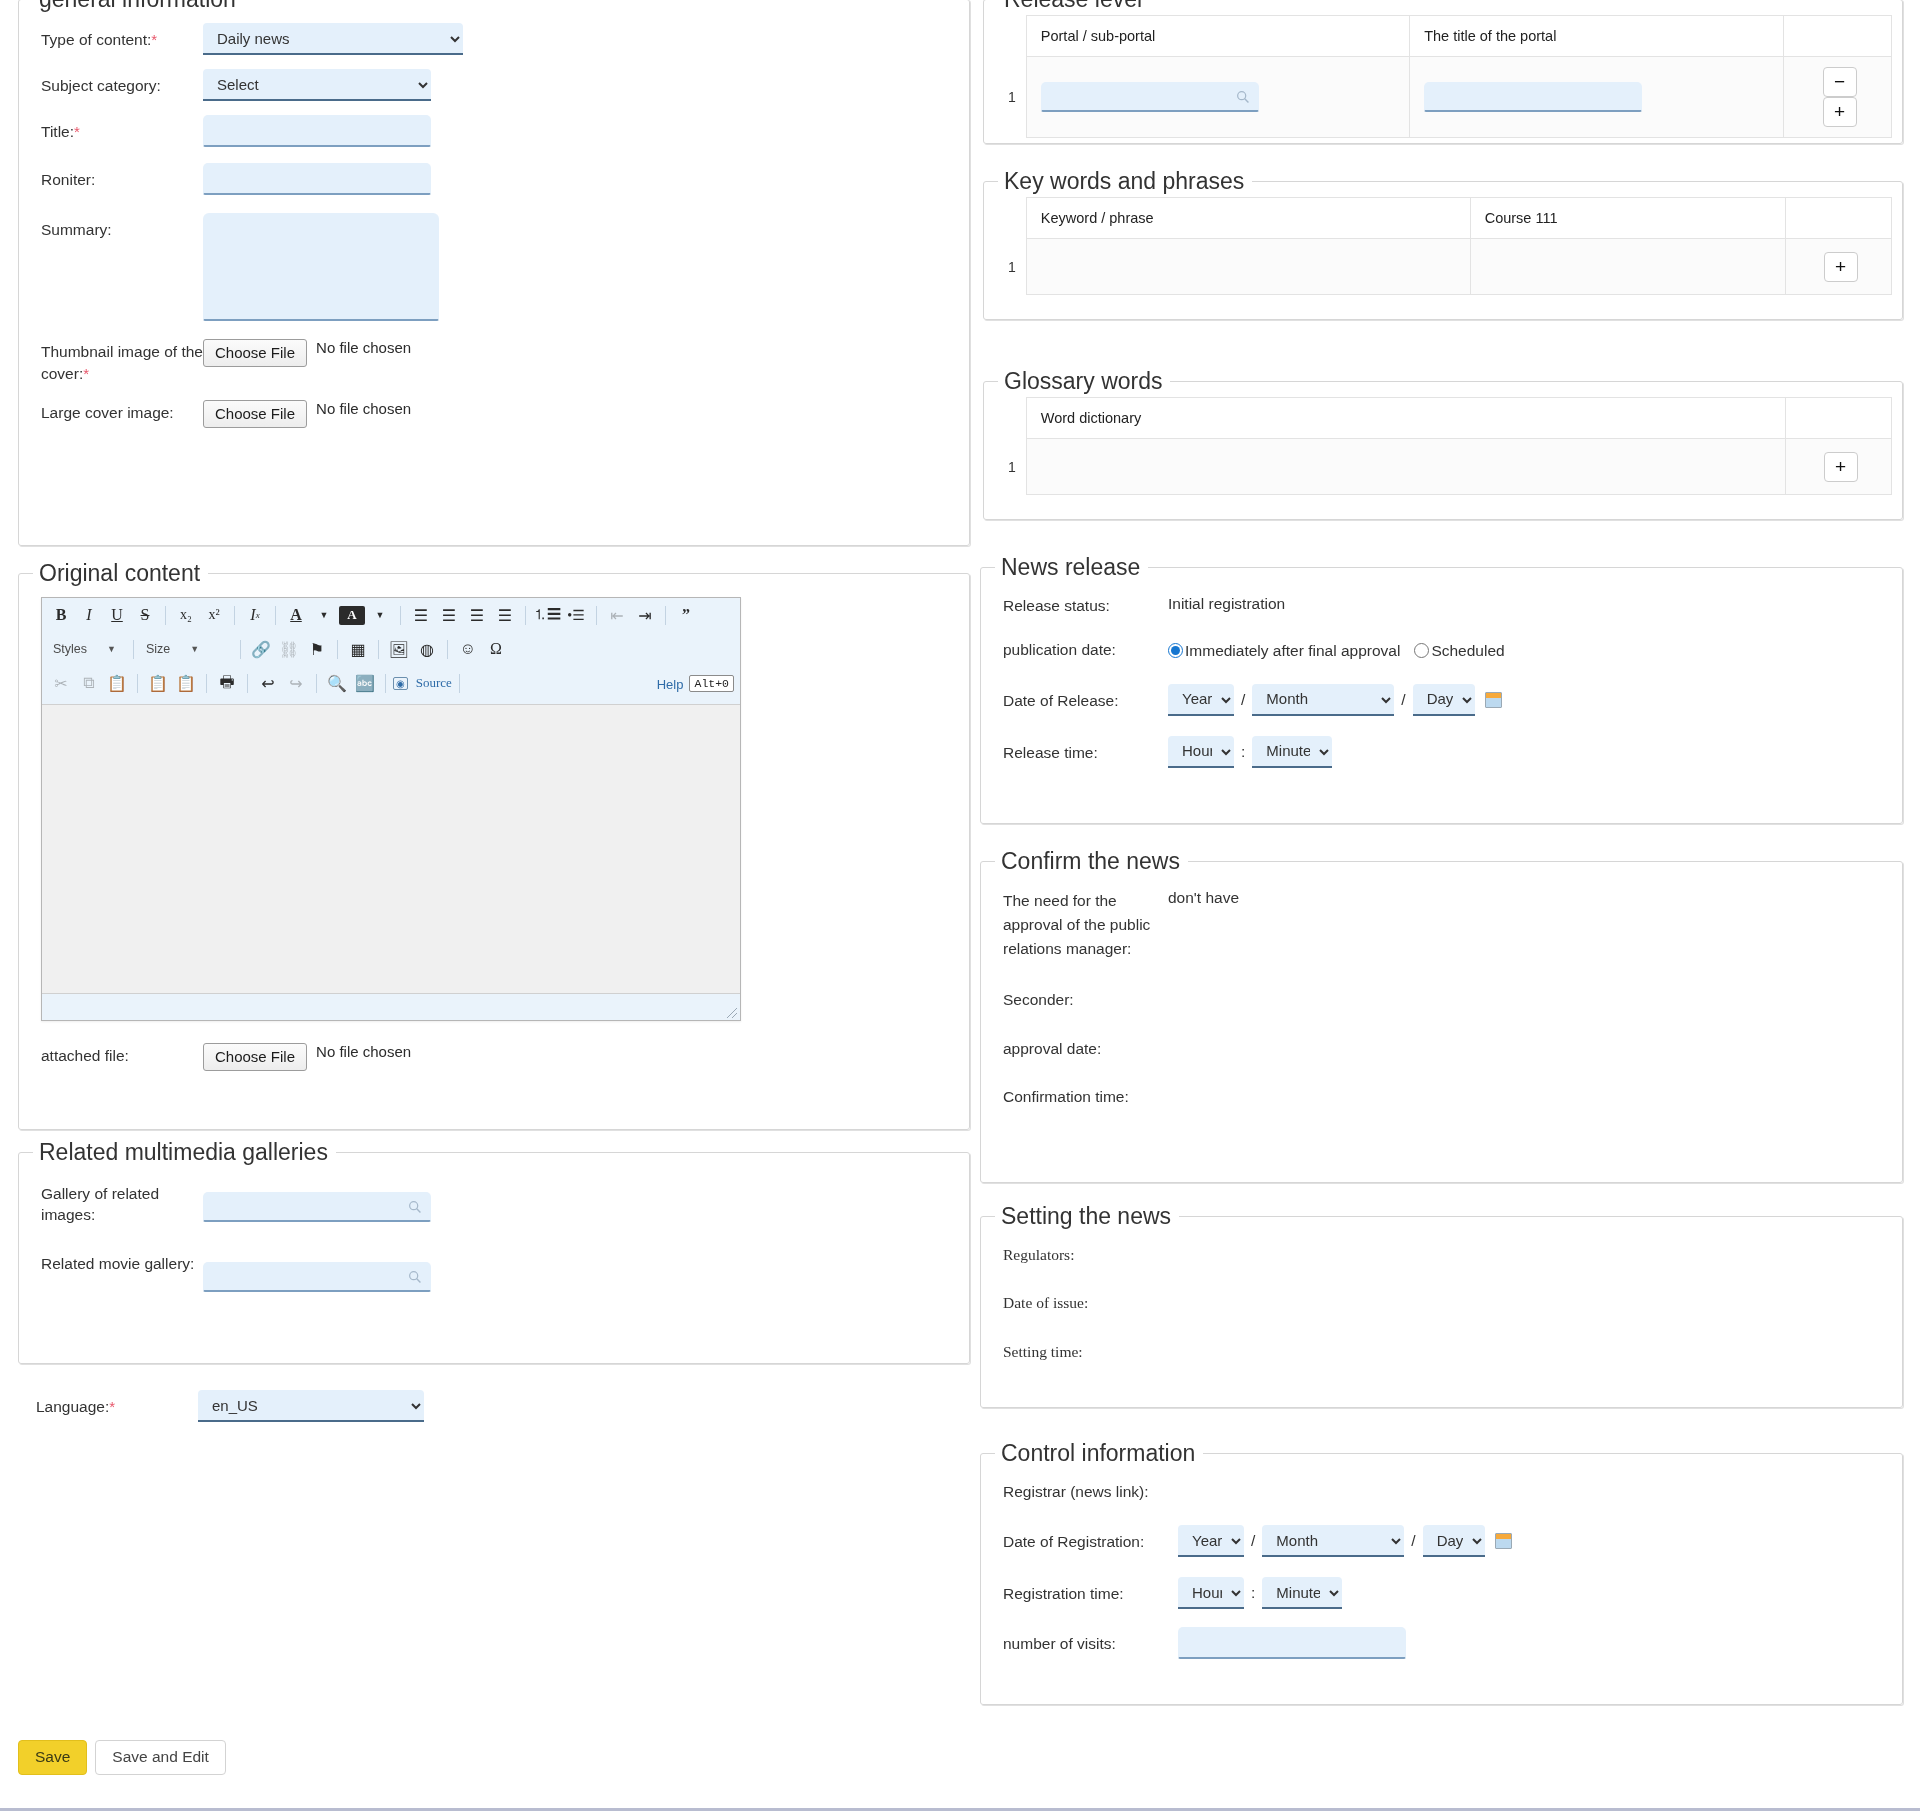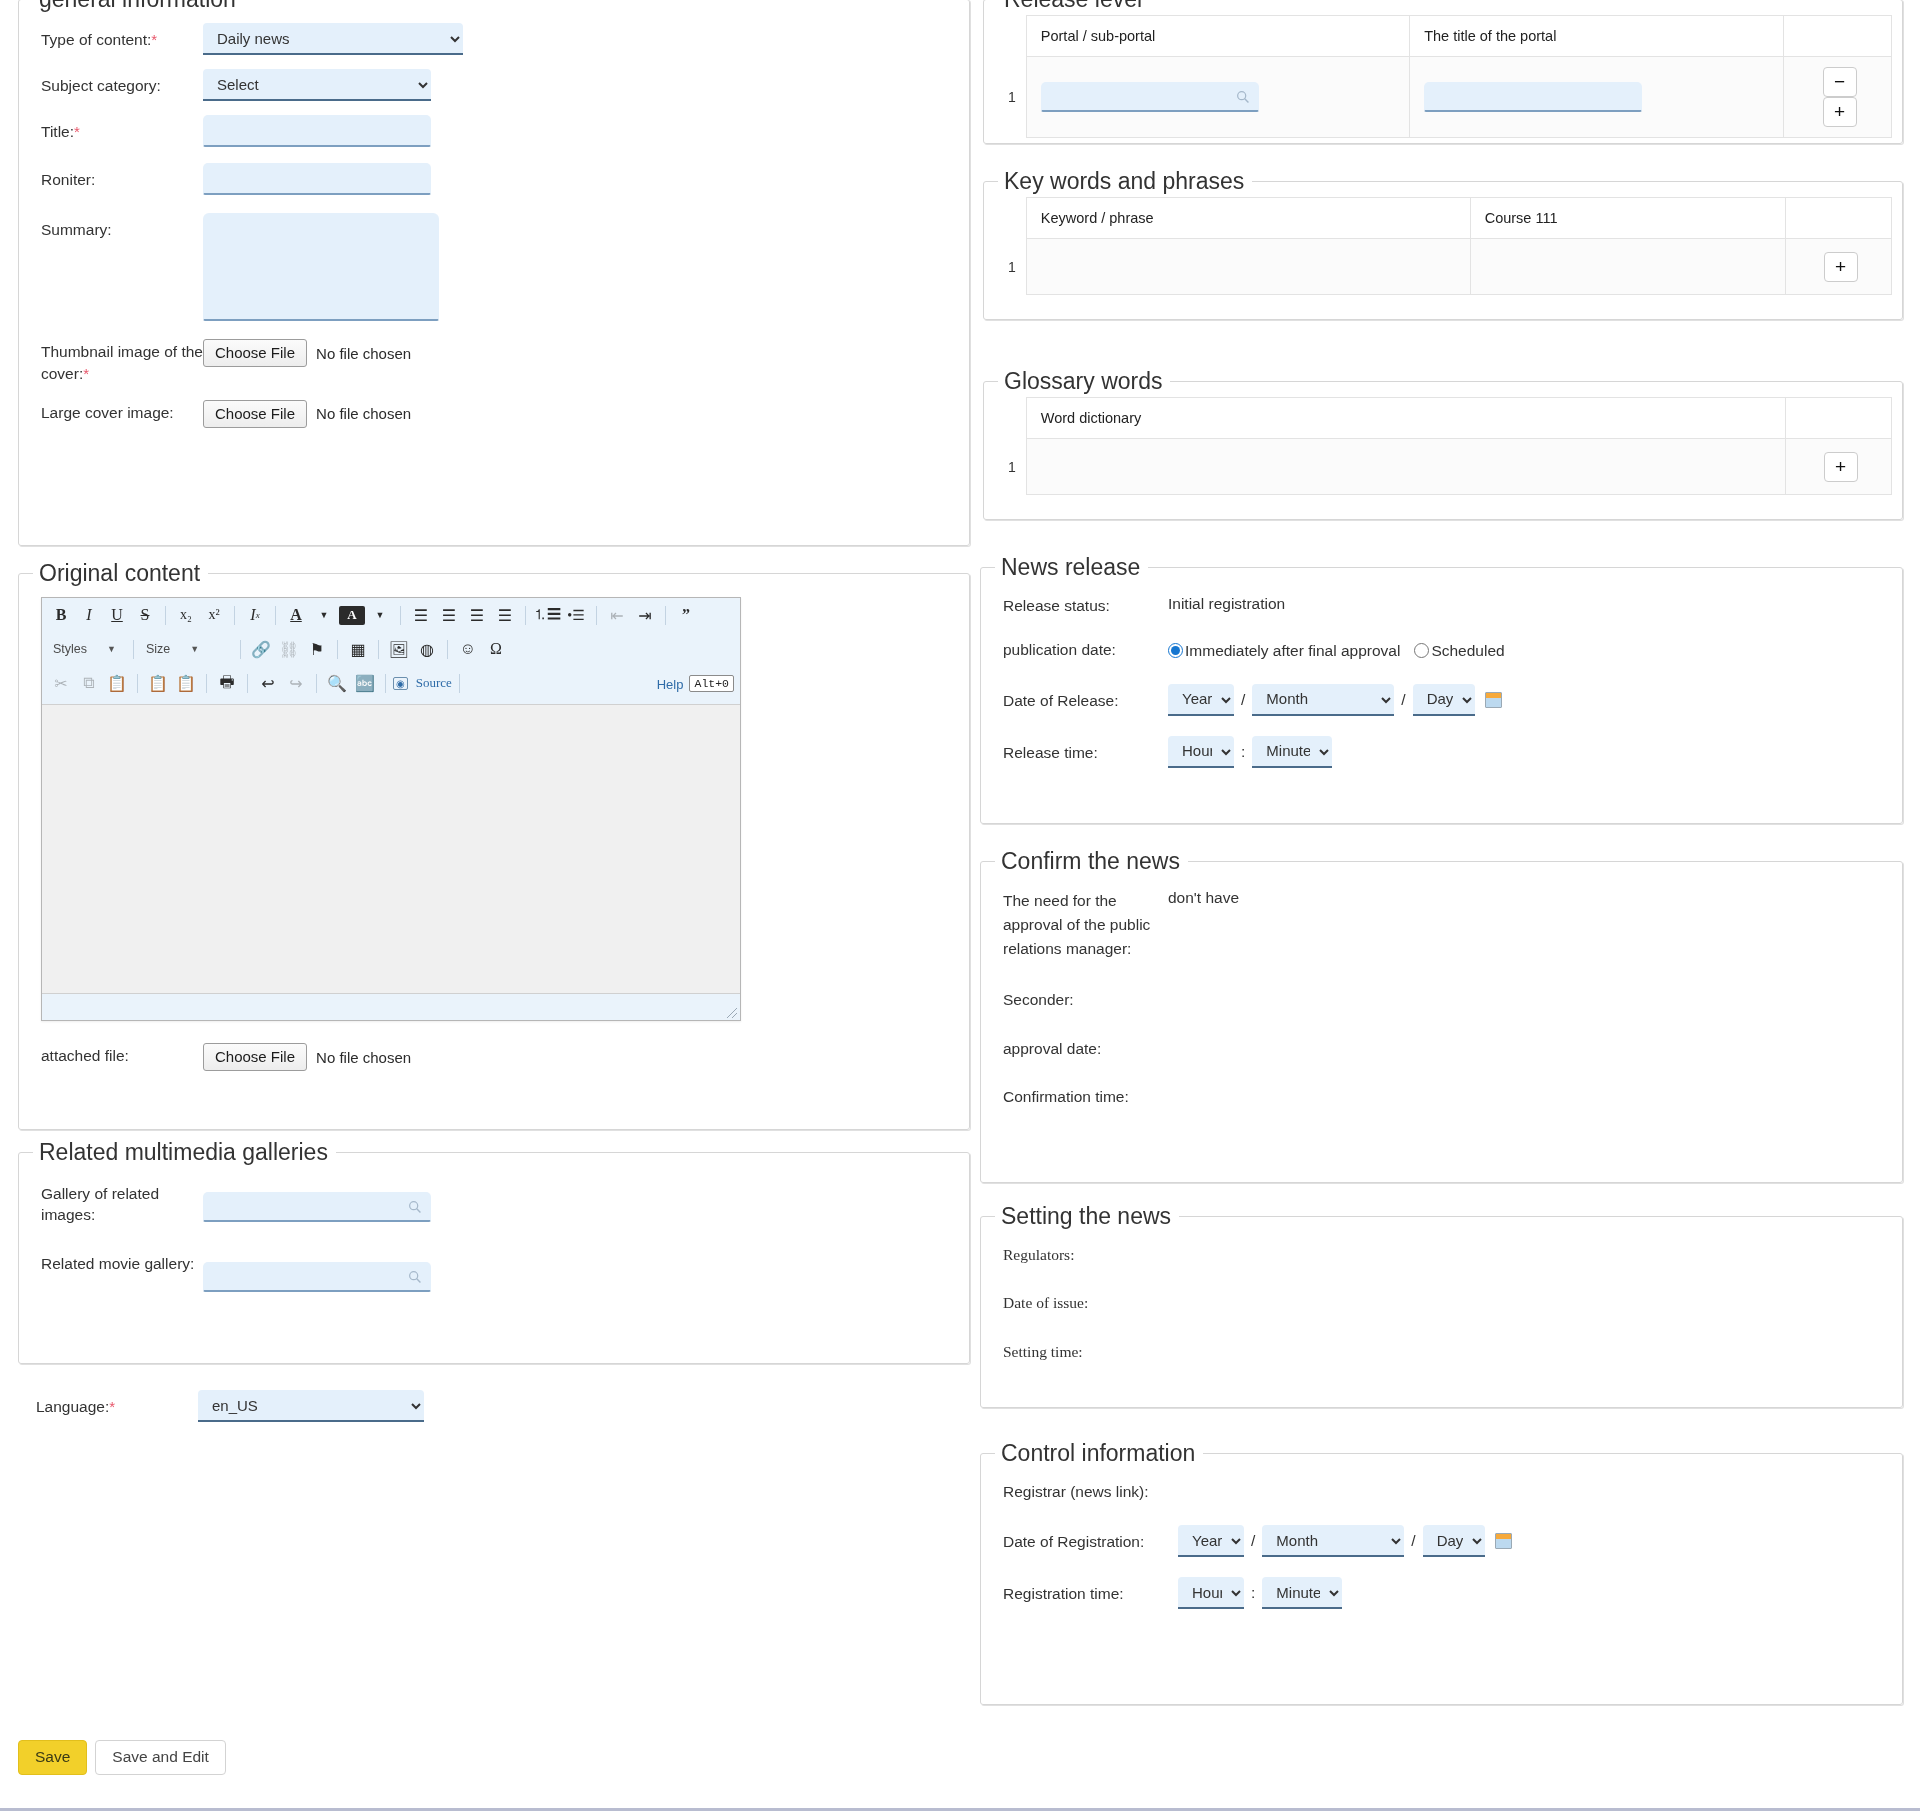--- a/index.html
+++ b/index.html
@@ -79,21 +79,21 @@
   }
 
   .searchbox { position: relative; display: inline-block; }
   .searchbox .mag {
     position: absolute; right: 9px; top: 50%;
     transform: translateY(-50%);
     pointer-events: none; opacity: .45;
   }
 
   
-  .filerow { display:flex; align-items:center; gap:9px; }
+  .filerow { display:flex; align-items:flex-start; gap:9px; }
   .choose-file {
     border: 1px solid #9c9c9c;
     background: linear-gradient(#fbfbfb,#ededed);
     border-radius: 3px;
     font-size: 15px;
     color: #1c1c1c;
     padding: 4px 11px;
     font-family: "Liberation Sans", sans-serif;
     line-height: 1.2;
   }
@@ -633,20 +633,26 @@
           <select class="sel" style="width:66px;">
             <option>Hour</option>
           </select>
           <span>:</span>
           <select class="sel" style="width:80px;">
             <option>Minute</option>
           </select>
         </div>
       </div>
 
+      <div class="srow" style="margin-bottom:0;">
+        <div class="k" style="width:175px; padding-top:6px;">number of visits:</div>
+        <div class="v">
+          <input class="tf" style="width: 228px;" type="text" value="">
+        </div>
+      </div>
 
     </div>
   </fieldset>
 
   <div class="btnbar">
     <span class="btn primary">Save</span>
     <span class="btn secondary">Save and Edit</span>
   </div>
   <div class="footline"></div>
   <div class="footline2"></div>

